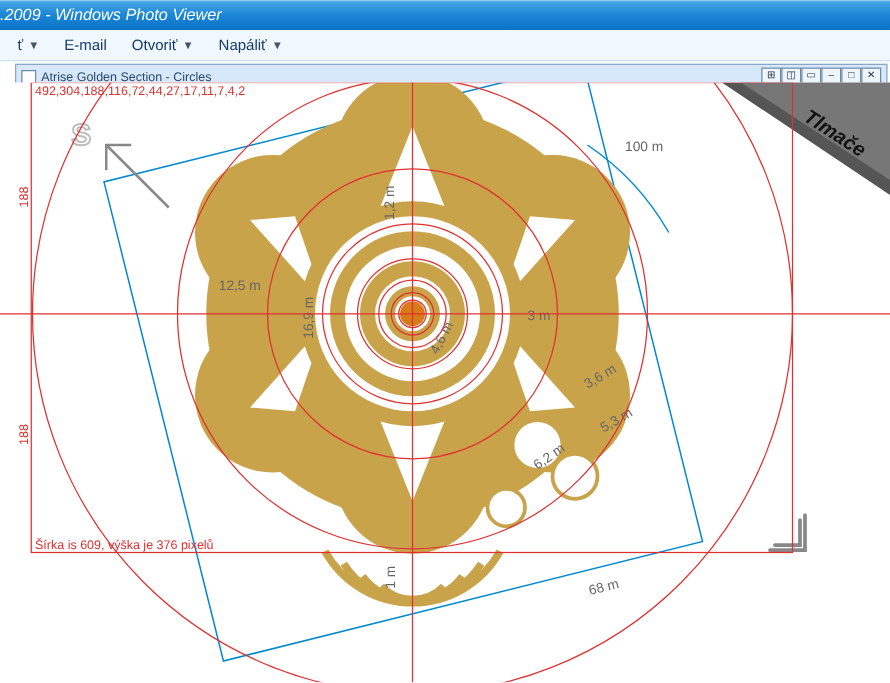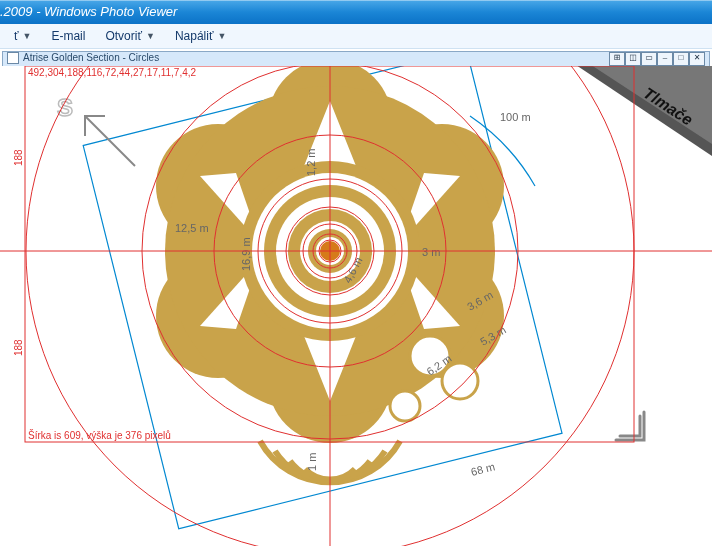--- a/index.html
+++ b/index.html
@@ -14,22 +14,22 @@
   .menu-bar{
     height:24px;background:#f0f7fe;border-bottom:1px solid #cfe2f2;
     display:flex;align-items:center;font-size:12px;color:#153a6b;
     padding:0 6px;gap:4px;
   }
   .menu-item{padding:2px 8px;display:flex;align-items:center;gap:4px;cursor:pointer;}
   .chev{font-size:9px;color:#456;}
   
   .tool-title{
     height:16px;background:#d6e8fa;border:1px solid #8aa8c6;
-    display:flex;align-items:flex-start;font-size:10px;color:#2a4a6a;
-    padding:0 4px;margin:2px 2px 0 2px;
+    display:flex;align-items:flex-end;font-size:10px;color:#2a4a6a;
+    padding:0 4px;margin:2px 2px 0 12px;
   }
   .tool-title .spacer{flex:1;}
   .tool-ctrls{display:flex;gap:0;}
   .tool-btn{
     width:14px;height:12px;border:1px solid #6b89a6;background:#eef5fc;
     font-size:8px;line-height:10px;text-align:center;color:#234;
     cursor:pointer;
   }
   
   .canvas{

